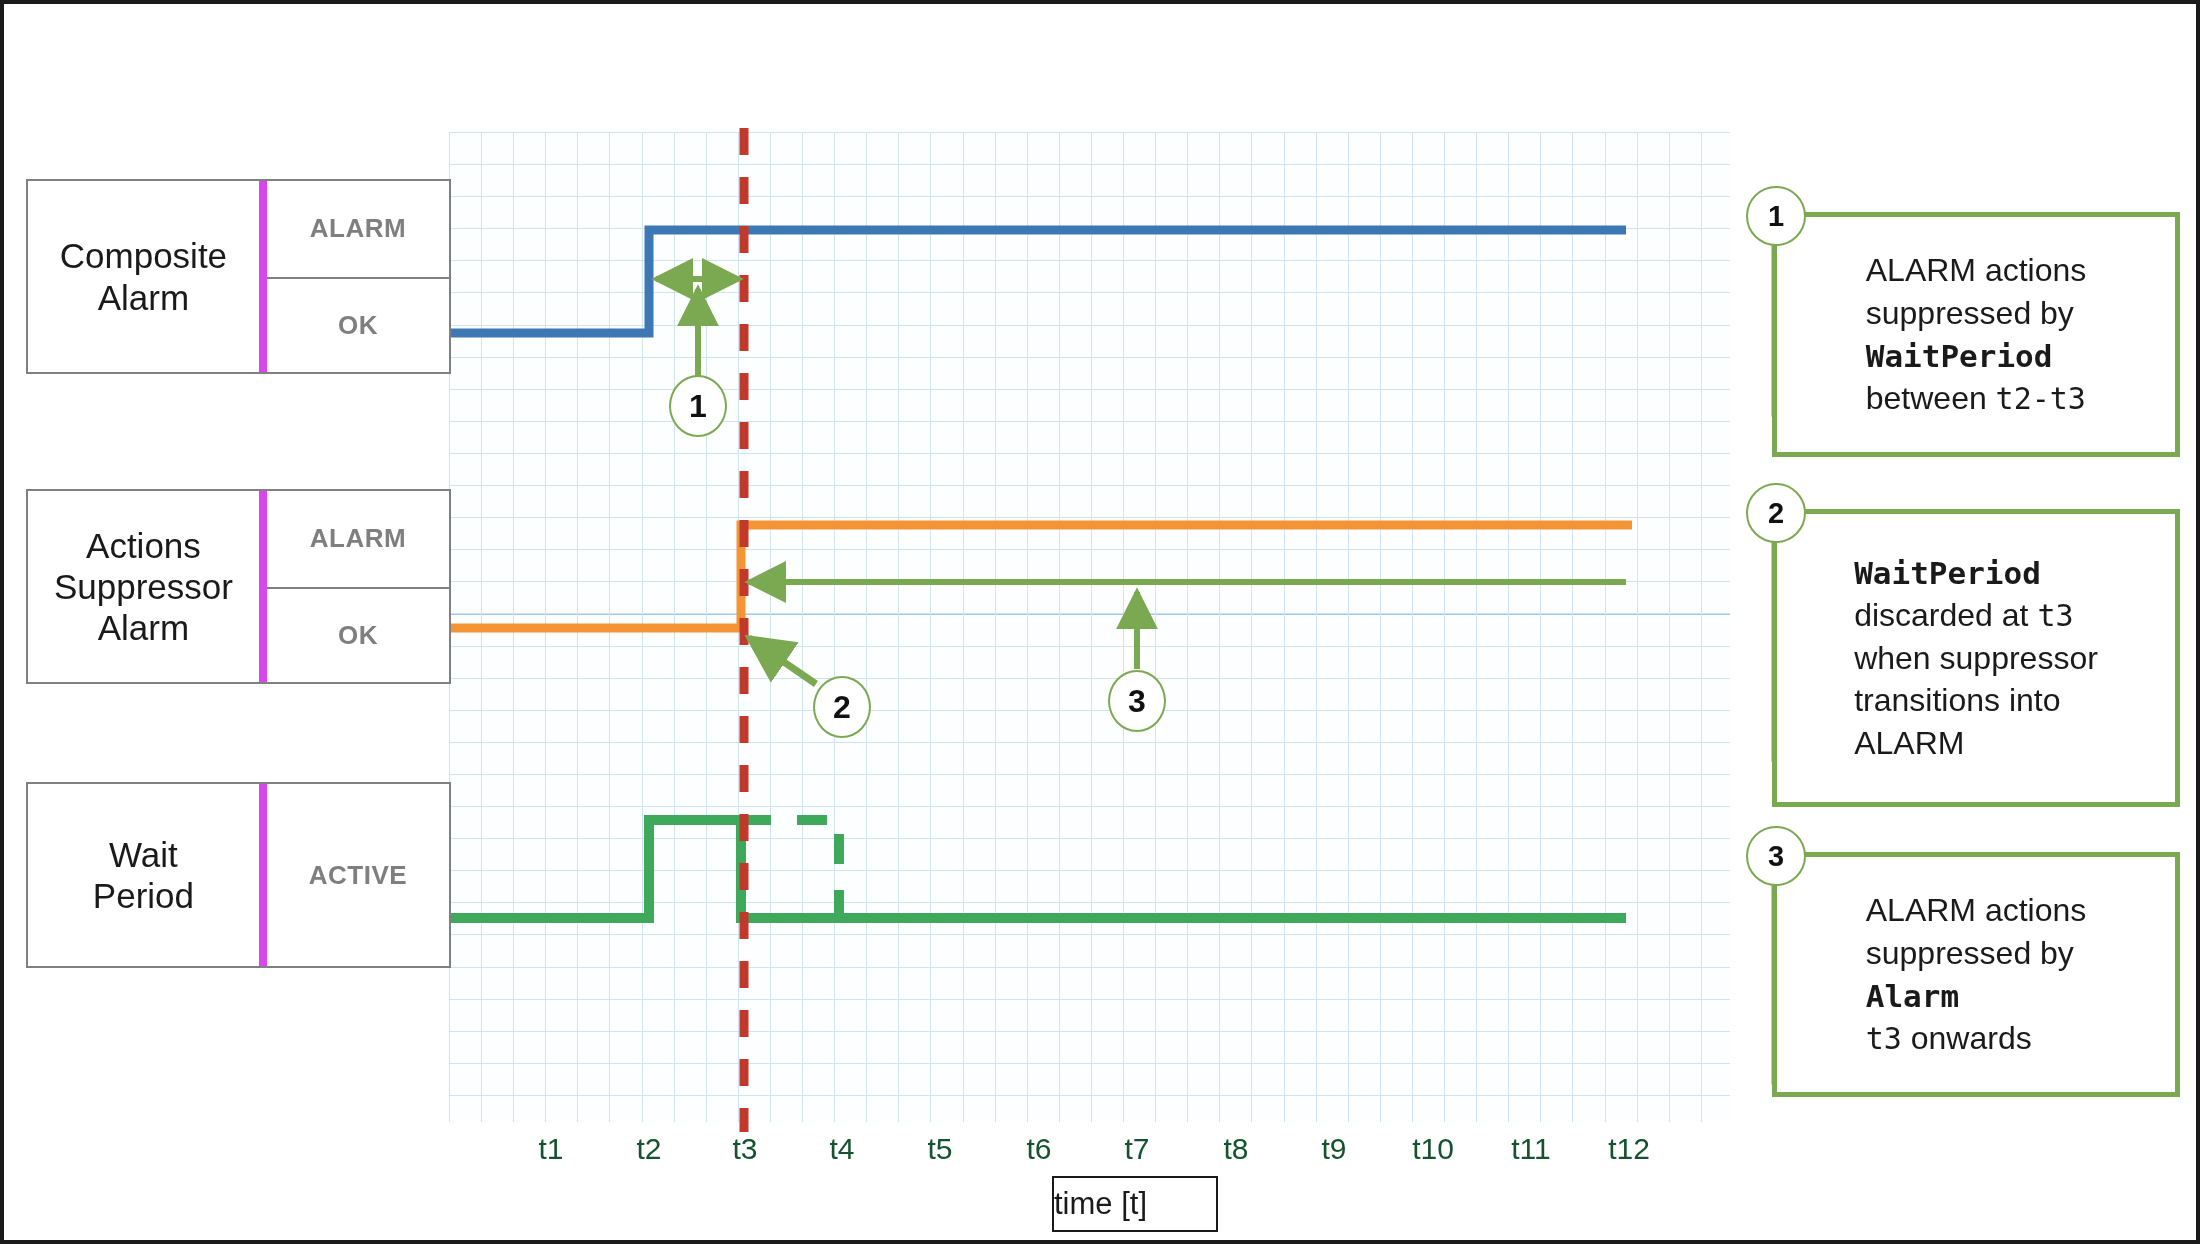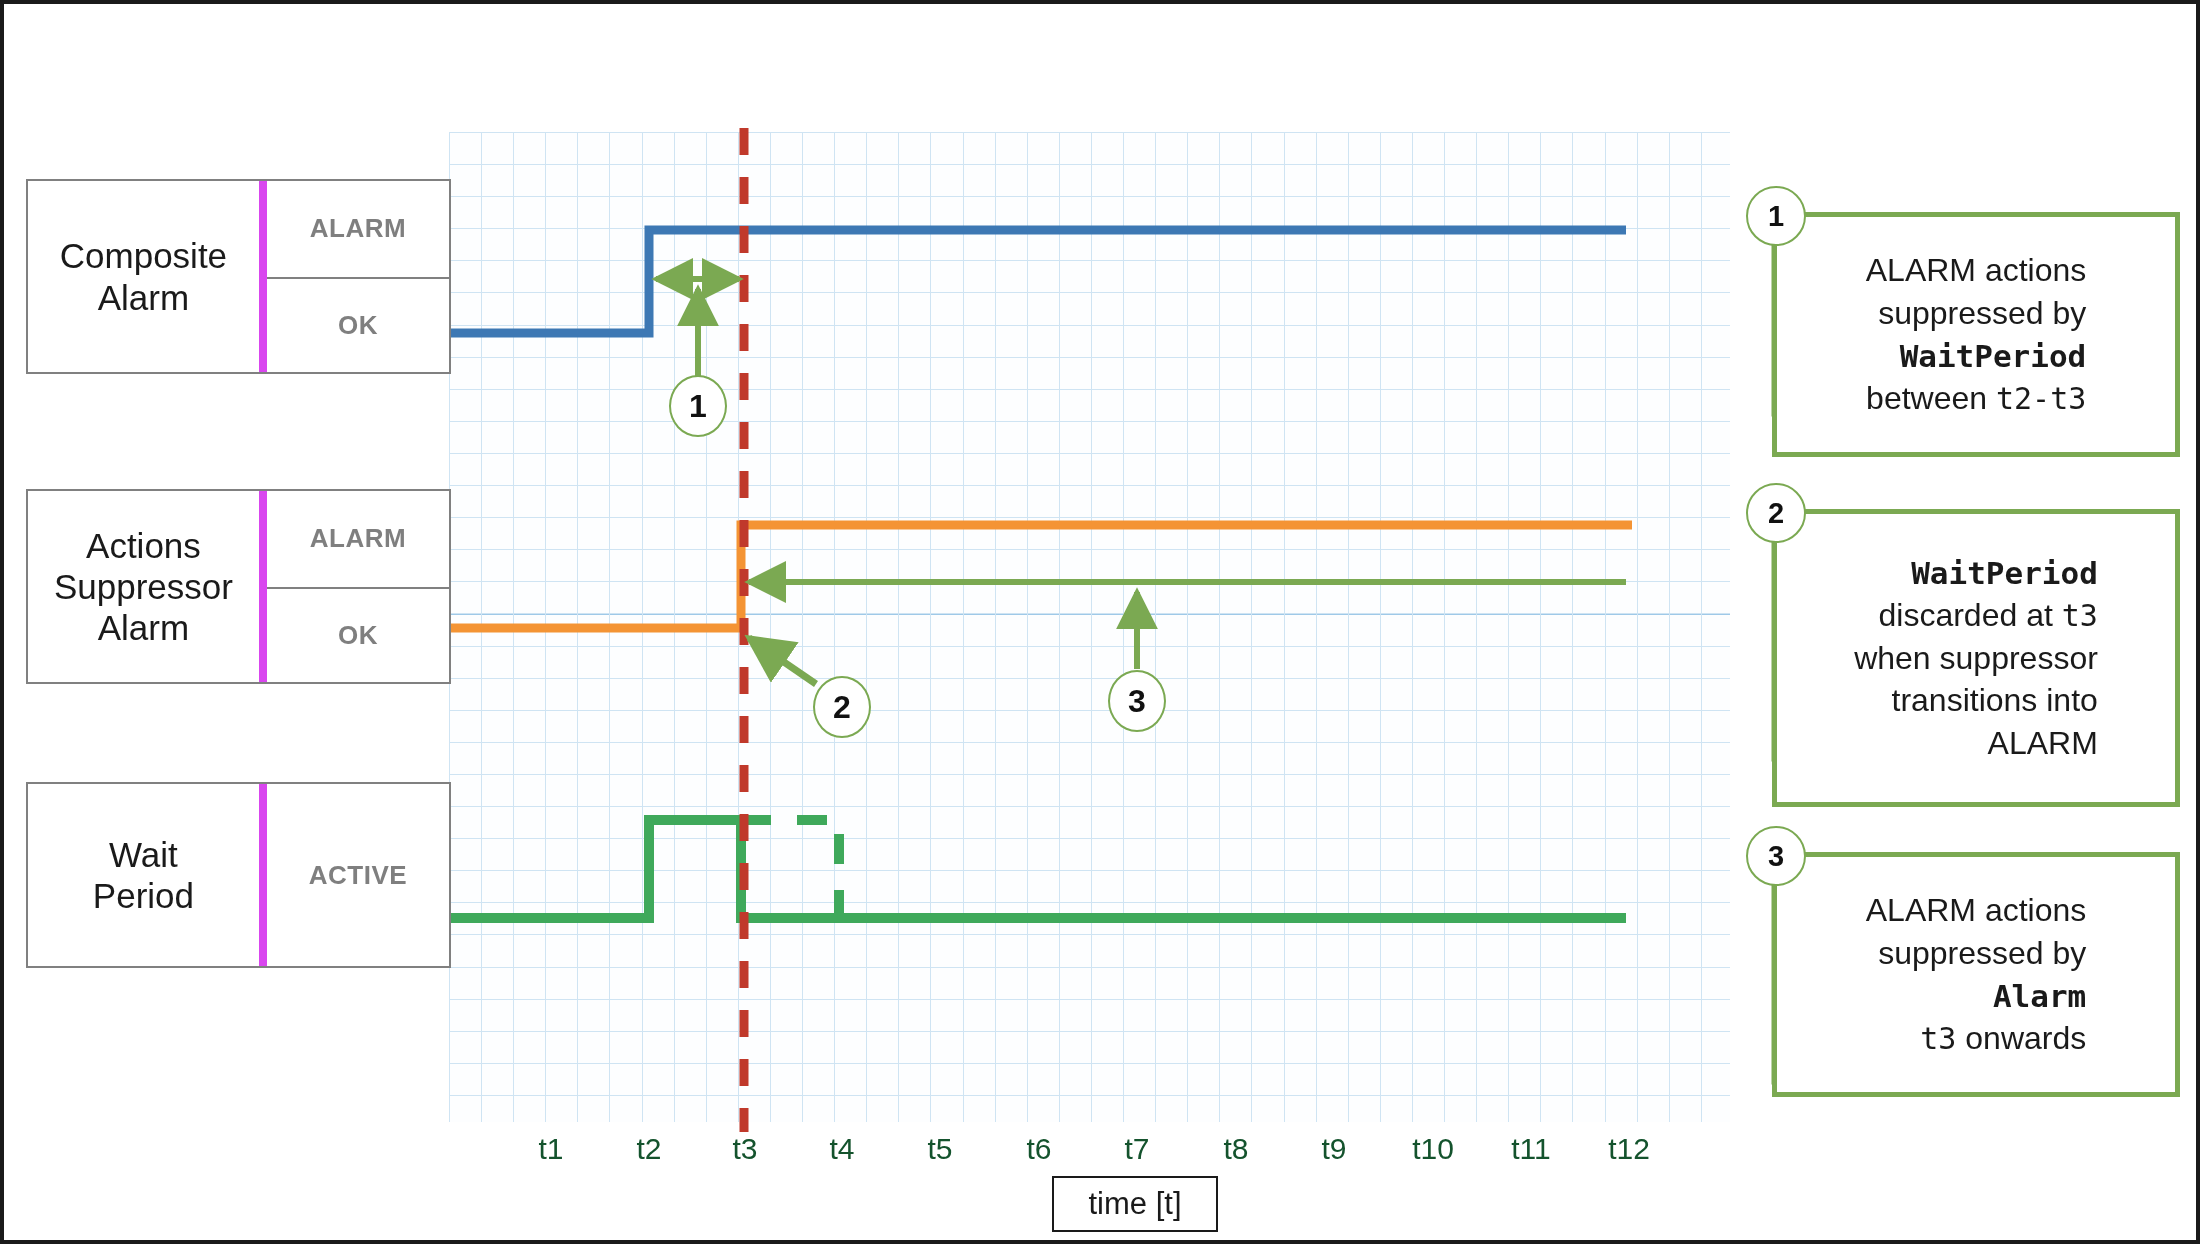--- a/index.html
+++ b/index.html
@@ -89,37 +89,36 @@
   #time-box {
     position: absolute;
     left: 1048px;
     top: 1172px;
     width: 166px;
     height: 56px;
     border: 2px solid #1a1a1a;
     background: #ffffff;
     display: flex;
     align-items: center;
-    justify-content: center;
     font-size: 31px;
     color: #1a1a1a;
     box-sizing: border-box;
     z-index: 6;
   }
 
   
   .callout {
     position: absolute;
     border: 5px solid #7ba952;
     background: #ffffff;
     box-sizing: border-box;
     display: flex;
     align-items: center;
     justify-content: center;
-    text-align: right;
+    text-align: left;
     z-index: 5;
   }
   .callout-text {
     font-size: 32px;
     color: #1a1a1a;
     line-height: 1.33;
     padding: 4px 20px;
   }
   .callout-text .mono {
     font-family: "DejaVu Sans Mono", "Liberation Mono", monospace;

